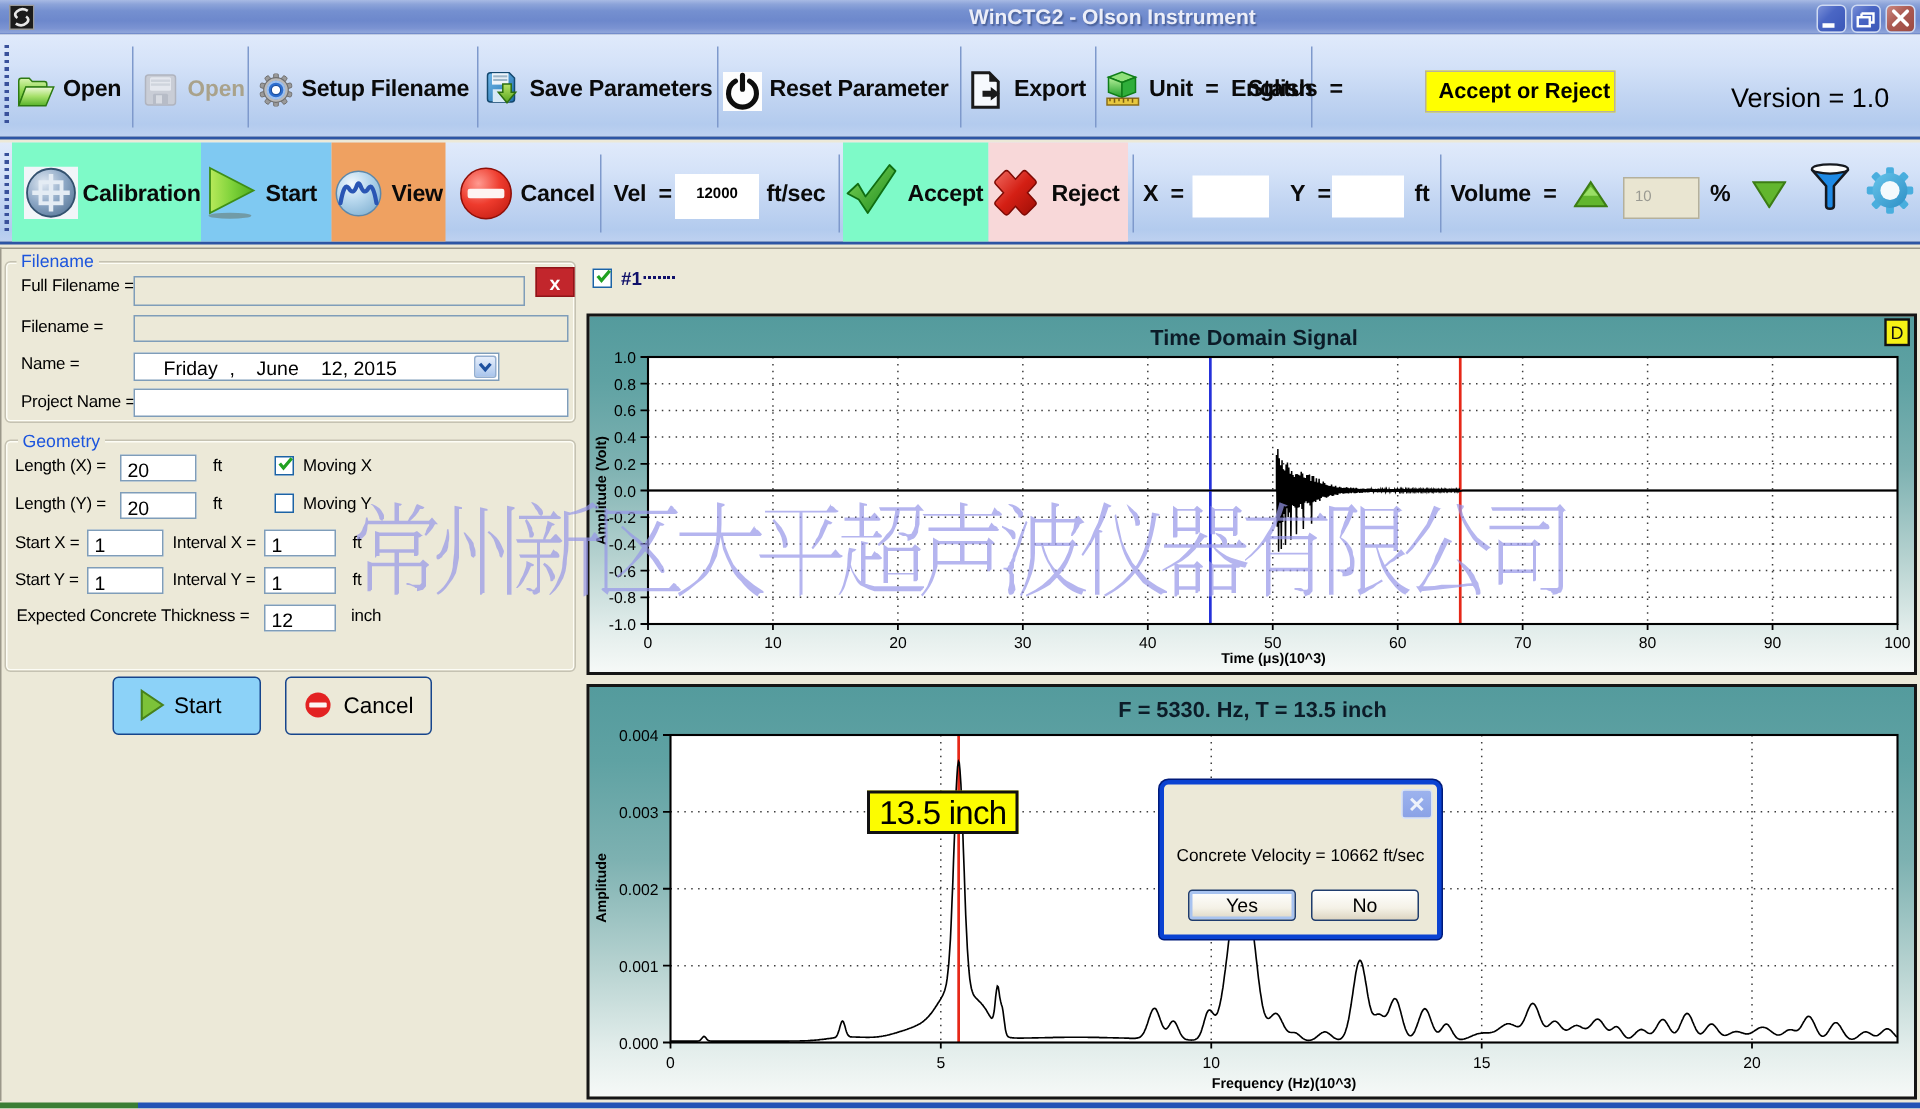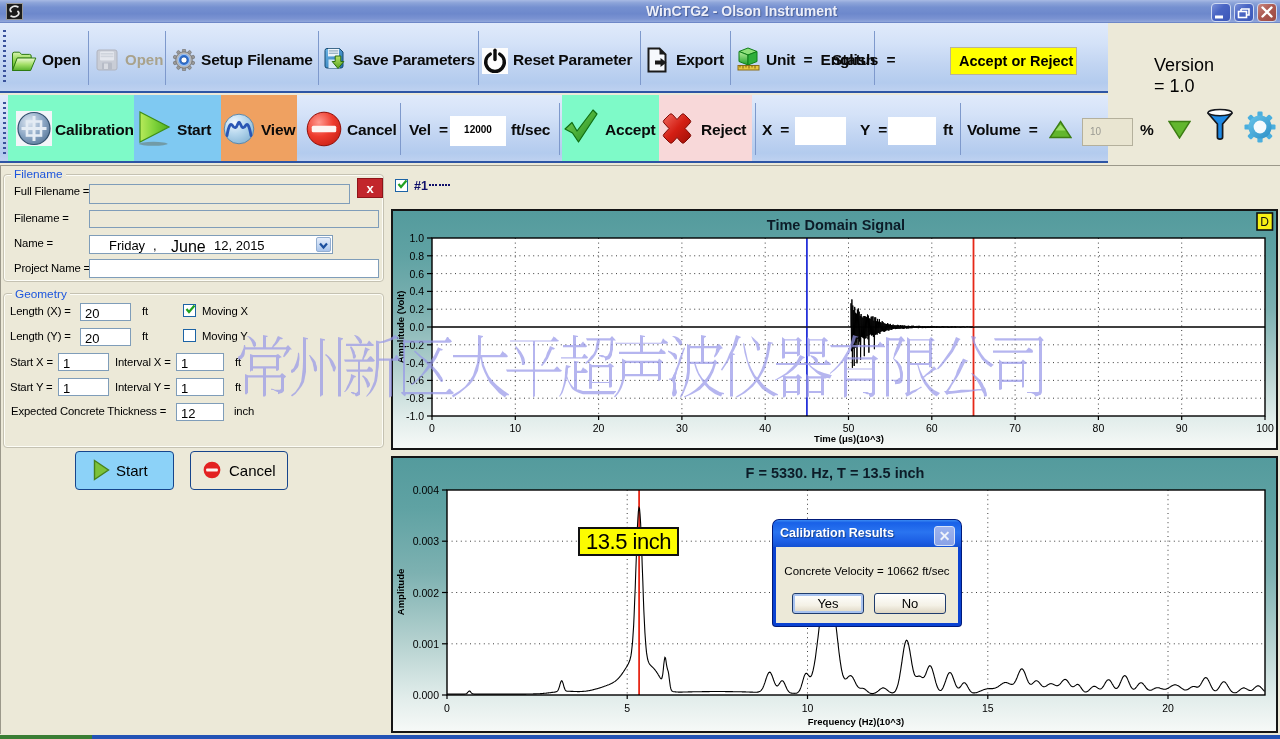--- a/index.html
+++ b/index.html
@@ -3,21 +3,21 @@
 *{margin:0;padding:0;box-sizing:border-box}
 html,body{width:1280px;height:739px;overflow:hidden}
 body{position:relative;background:#ece9d8;font-family:"Liberation Sans",sans-serif}
 .abs{position:absolute}
 
 #titlebar{left:0;top:0;width:1280px;height:23px;
  background:linear-gradient(180deg,#a8bae4 0%,#8da4d9 12%,#7590d0 32%,#6d88cc 60%,#7b93d2 82%,#8fa5da 94%,#5b76bd 100%)}
 #titletext{left:646px;top:3px;white-space:nowrap;font-size:14px;font-weight:bold;color:#eceef8;letter-spacing:0px;text-shadow:1px 1px 1px rgba(40,60,110,.55)}
 .tbtn{top:3px;width:20px;height:19px;border-radius:4px;border:1px solid #cfdaf2;color:#fff}
 
-.toolbar{left:0;width:1108px;background:linear-gradient(180deg,#e0eafb 0%,#d4e2f8 30%,#c2d5f2 60%,#b3cbee 88%,#bed1f0 100%)}
+.toolbar{left:0;width:1280px;background:linear-gradient(180deg,#e0eafb 0%,#d4e2f8 30%,#c2d5f2 60%,#b3cbee 88%,#bed1f0 100%)}
 #row1{top:23px;height:70px;border-bottom:2px solid #2d55a4}
 #row2{top:95px;height:68px;border-bottom:2px solid #2d55a4}
 .vsep{position:absolute;top:8px;bottom:6px;width:1px;background:#7e99cc}
 .dots{position:absolute;left:3px;top:7px;bottom:7px;width:3px;
  width:2.5px;background:repeating-linear-gradient(180deg,#39519b 0,#39519b 2.2px,rgba(0,0,0,0) 2.2px,rgba(0,0,0,0) 5px)}
 .t1{font-weight:bold;font-size:15.5px;letter-spacing:-0.2px;color:#0a0a0a;position:absolute}
 .t1g{font-weight:bold;font-size:15px;color:#a9a28b;position:absolute}
 #statusbox{left:950px;top:24px;width:127px;height:28px;background:#ffff00;border:1px solid #b9b39a;
  font-weight:bold;font-size:14.5px;color:#000000;line-height:27px;padding-left:8px;white-space:nowrap}
 #version{left:1154px;top:32px;font-size:18px;color:#000}
@@ -298,21 +298,21 @@
 <div class="abs" style="left:11px;top:167px;background:#ece9d8;padding:0 3px;color:#1c55dd;font-size:11.8px">Filename</div>
 <div class="flabel" style="left:14px;top:185px">Full Filename =</div>
 <div class="finp" style="left:89px;top:184px;width:261px;height:20px"></div>
 <div class="abs" style="left:357px;top:178px;width:26px;height:20px;background:#c2262c;border:1px solid #8f1418;color:#fff;font-weight:bold;font-size:13px;text-align:center;line-height:19px">x</div>
 <div class="flabel" style="left:14px;top:212px">Filename =</div>
 <div class="finp" style="left:89px;top:210px;width:290px;height:18px"></div>
 <div class="flabel" style="left:14px;top:237px">Name =</div>
 <div class="abs" style="left:89px;top:235px;width:244px;height:19px;background:#fff;border:1px solid #7f9db9">
     <div class="abs" style="left:19px;top:2px;font-size:13px">Friday</div>
     <div class="abs" style="left:63px;top:2px;font-size:13px">,</div>
-    <div class="abs" style="left:81px;top:2px;font-size:16px">June</div>
+    <div class="abs" style="left:81px;top:2px;font-size:13px">June</div>
     <div class="abs" style="left:124px;top:2px;font-size:13px">12, 2015</div>
     <div class="abs" style="right:1px;top:1px;width:15px;height:15px;border-radius:2px;background:linear-gradient(180deg,#e6eefb,#c2d6f2 60%,#a8c4ec);border:1px solid #93aed0"><svg width="13" height="13" viewBox="0 0 13 13">
         <path d="M3 4.5 L6.5 8.5 L10 4.5" fill="none" stroke="#1c4f9e" stroke-width="2.2"></path>
       </svg></div>
   </div>
 <div class="flabel" style="left:14px;top:262px">Project Name =</div>
 <div class="finpw" style="left:89px;top:259px;width:290px;height:19px"></div>
 <div class="gbox" style="left:3px;top:293px;width:381px;height:155px"></div>
 <div class="abs" style="left:12px;top:287px;background:#ece9d8;padding:0 3px;color:#1c55dd;font-size:11.8px">Geometry</div>
 <div class="flabel" style="left:10px;top:305px">Length (X) =</div>
@@ -465,21 +465,20 @@
     <line x1="775.0" y1="237" x2="775.0" y2="241" stroke="#000" stroke-width="1.2"></line>
     <text x="775.0" y="254" text-anchor="middle" font-size="10.5" fill="#000" font-family="Liberation Sans">20</text>
     <text x="463" y="267" text-anchor="middle" font-size="9.5" font-weight="bold" fill="#000" font-family="Liberation Sans">Frequency (Hz)(10^3)</text>
     <text x="11" y="134" text-anchor="middle" font-size="9.5" font-weight="bold" fill="#000" font-family="Liberation Sans" transform="rotate(-90 11 134)">Amplitude</text>
     <line x1="246.1" y1="32" x2="246.1" y2="237" stroke="#e62818" stroke-width="1.8"></line>
     <path d="M54.0 236.1 L54.5 236.1 L55.1 236.1 L55.6 236.1 L56.2 236.1 L56.7 236.1 L57.2 236.1 L57.8 236.1 L58.3 236.1 L58.9 236.1 L59.4 236.1 L59.9 236.1 L60.5 236.1 L61.0 236.1 L61.6 236.1 L62.1 236.1 L62.7 236.1 L63.2 236.1 L63.7 236.1 L64.3 236.1 L64.8 236.1 L65.4 236.1 L65.9 236.1 L66.4 236.1 L67.0 236.1 L67.5 236.1 L68.1 236.1 L68.6 236.1 L69.1 236.1 L69.7 236.1 L70.2 236.1 L70.8 236.1 L71.3 236.1 L71.8 236.1 L72.4 236.0 L72.9 235.9 L73.5 235.7 L74.0 235.3 L74.5 234.7 L75.1 234.0 L75.6 233.4 L76.2 233.0 L76.7 233.1 L77.3 233.5 L77.8 234.2 L78.3 234.9 L78.9 235.4 L79.4 235.8 L80.0 235.9 L80.5 236.0 L81.0 236.1 L81.6 236.1 L82.1 236.1 L82.7 236.1 L83.2 236.1 L83.7 236.1 L84.3 236.1 L84.8 236.1 L85.4 236.1 L85.9 236.1 L86.4 236.1 L87.0 236.1 L87.5 236.1 L88.1 236.1 L88.6 236.1 L89.1 236.1 L89.7 236.1 L90.2 236.1 L90.8 236.1 L91.3 236.1 L91.9 236.1 L92.4 236.1 L92.9 236.1 L93.5 236.1 L94.0 236.1 L94.6 236.1 L95.1 236.1 L95.6 236.1 L96.2 236.1 L96.7 236.1 L97.3 236.1 L97.8 236.1 L98.3 236.1 L98.9 236.1 L99.4 236.1 L100.0 236.1 L100.5 236.1 L101.0 236.1 L101.6 236.1 L102.1 236.1 L102.7 236.1 L103.2 236.1 L103.7 236.1 L104.3 236.1 L104.8 236.1 L105.4 236.1 L105.9 236.1 L106.5 236.1 L107.0 236.1 L107.5 236.1 L108.1 236.1 L108.6 236.1 L109.2 236.1 L109.7 236.1 L110.2 236.1 L110.8 236.1 L111.3 236.1 L111.9 236.1 L112.4 236.1 L112.9 236.1 L113.5 236.1 L114.0 236.1 L114.6 236.1 L115.1 236.1 L115.6 236.1 L116.2 236.1 L116.7 236.1 L117.3 236.1 L117.8 236.1 L118.3 236.1 L118.9 236.1 L119.4 236.1 L120.0 236.1 L120.5 236.1 L121.1 236.1 L121.6 236.1 L122.1 236.1 L122.7 236.1 L123.2 236.1 L123.8 236.1 L124.3 236.1 L124.8 236.1 L125.4 236.1 L125.9 236.1 L126.5 236.1 L127.0 236.1 L127.5 236.1 L128.1 236.1 L128.6 236.1 L129.2 236.1 L129.7 236.1 L130.2 236.1 L130.8 236.1 L131.3 236.1 L131.9 236.1 L132.4 236.1 L132.9 236.1 L133.5 236.0 L134.0 236.0 L134.6 236.0 L135.1 236.0 L135.7 236.0 L136.2 236.0 L136.7 236.0 L137.3 236.0 L137.8 236.0 L138.4 236.0 L138.9 236.0 L139.4 236.0 L140.0 236.0 L140.5 235.9 L141.1 235.9 L141.6 235.9 L142.1 235.9 L142.7 235.9 L143.2 235.9 L143.8 235.8 L144.3 235.8 L144.8 235.8 L145.4 235.8 L145.9 235.7 L146.5 235.7 L147.0 235.7 L147.5 235.6 L148.1 235.6 L148.6 235.6 L149.2 235.5 L149.7 235.5 L150.3 235.4 L150.8 235.4 L151.3 235.3 L151.9 235.3 L152.4 235.2 L153.0 235.2 L153.5 235.1 L154.0 235.0 L154.6 235.0 L155.1 234.9 L155.7 234.9 L156.2 234.8 L156.7 234.7 L157.3 234.7 L157.8 234.6 L158.4 234.5 L158.9 234.4 L159.4 234.4 L160.0 234.3 L160.5 234.2 L161.1 234.2 L161.6 234.1 L162.2 234.0 L162.7 233.9 L163.2 233.8 L163.8 233.6 L164.3 233.2 L164.9 232.5 L165.4 231.5 L165.9 230.1 L166.5 228.3 L167.0 226.4 L167.6 224.5 L168.1 223.2 L168.6 222.7 L169.2 223.1 L169.7 224.4 L170.3 226.2 L170.8 228.1 L171.3 229.8 L171.9 231.2 L172.4 232.1 L173.0 232.7 L173.5 233.0 L174.0 233.2 L174.6 233.2 L175.1 233.3 L175.7 233.3 L176.2 233.3 L176.8 233.3 L177.3 233.3 L177.8 233.4 L178.4 233.4 L178.9 233.4 L179.5 233.4 L180.0 233.4 L180.5 233.5 L181.1 233.5 L181.6 233.5 L182.2 233.5 L182.7 233.5 L183.2 233.5 L183.8 233.5 L184.3 233.6 L184.9 233.6 L185.4 233.6 L185.9 233.6 L186.5 233.6 L187.0 233.5 L187.6 233.5 L188.1 233.5 L188.6 233.5 L189.2 233.5 L189.7 233.4 L190.3 233.4 L190.8 233.3 L191.4 233.3 L191.9 233.2 L192.4 233.2 L193.0 233.1 L193.5 233.0 L194.1 233.0 L194.6 232.9 L195.1 232.8 L195.7 232.7 L196.2 232.6 L196.8 232.5 L197.3 232.4 L197.8 232.3 L198.4 232.2 L198.9 232.0 L199.5 231.9 L200.0 231.8 L200.5 231.6 L201.1 231.5 L201.6 231.3 L202.2 231.2 L202.7 231.0 L203.2 230.9 L203.8 230.7 L204.3 230.6 L204.9 230.4 L205.4 230.2 L206.0 230.1 L206.5 229.9 L207.0 229.7 L207.6 229.6 L208.1 229.4 L208.7 229.2 L209.2 229.0 L209.7 228.9 L210.3 228.7 L210.8 228.5 L211.4 228.3 L211.9 228.1 L212.4 227.9 L213.0 227.7 L213.5 227.5 L214.1 227.3 L214.6 227.1 L215.1 226.9 L215.7 226.7 L216.2 226.5 L216.8 226.2 L217.3 226.0 L217.8 225.7 L218.4 225.5 L218.9 225.2 L219.5 224.9 L220.0 224.6 L220.6 224.3 L221.1 223.9 L221.6 223.6 L222.2 223.2 L222.7 222.8 L223.3 222.3 L223.8 221.8 L224.3 221.4 L224.9 220.8 L225.4 220.3 L226.0 219.7 L226.5 219.1 L227.0 218.4 L227.6 217.8 L228.1 217.1 L228.7 216.4 L229.2 215.6 L229.7 214.8 L230.3 214.0 L230.8 213.2 L231.4 212.4 L231.9 211.5 L232.4 210.7 L233.0 209.8 L233.5 209.0 L234.1 208.1 L234.6 207.1 L235.2 206.1 L235.7 205.1 L236.2 203.8 L236.8 202.3 L237.3 200.4 L237.9 197.9 L238.4 194.6 L238.9 190.2 L239.5 184.6 L240.0 177.4 L240.6 168.4 L241.1 157.5 L241.6 144.8 L242.2 130.6 L242.7 115.4 L243.3 99.8 L243.8 84.8 L244.3 71.3 L244.9 60.5 L245.4 53.0 L246.0 49.6 L246.5 50.5 L247.0 55.7 L247.6 64.7 L248.1 76.9 L248.7 91.3 L249.2 106.9 L249.8 122.7 L250.3 137.9 L250.8 151.8 L251.4 164.0 L251.9 174.3 L252.5 182.7 L253.0 189.3 L253.5 194.4 L254.1 198.2 L254.6 201.0 L255.2 203.0 L255.7 204.4 L256.2 205.5 L256.8 206.4 L257.3 207.0 L257.9 207.6 L258.4 208.1 L258.9 208.6 L259.5 209.2 L260.0 209.7 L260.6 210.2 L261.1 210.8 L261.6 211.5 L262.2 212.1 L262.7 212.8 L263.3 213.6 L263.8 214.4 L264.4 215.2 L264.9 216.1 L265.4 217.0 L266.0 217.9 L266.5 218.8 L267.1 219.7 L267.6 220.4 L268.1 220.8 L268.7 220.5 L269.2 219.0 L269.8 216.0 L270.3 211.5 L270.8 206.3 L271.4 201.8 L271.9 199.4 L272.5 200.0 L273.0 203.0 L273.5 206.7 L274.1 209.6 L274.6 211.6 L275.2 213.4 L275.7 216.2 L276.2 220.2 L276.8 224.6 L277.3 228.4 L277.9 230.9 L278.4 232.3 L279.0 233.0 L279.5 233.3 L280.0 233.5 L280.6 233.7 L281.1 233.7 L281.7 233.8 L282.2 233.9 L282.7 233.9 L283.3 234.0 L283.8 234.0 L284.4 234.0 L284.9 234.0 L285.4 234.1 L286.0 234.1 L286.5 234.1 L287.1 234.1 L287.6 234.1 L288.1 234.1 L288.7 234.1 L289.2 234.1 L289.8 234.0 L290.3 234.0 L290.8 234.0 L291.4 234.0 L291.9 234.0 L292.5 234.0 L293.0 234.0 L293.6 234.0 L294.1 234.0 L294.6 234.0 L295.2 233.9 L295.7 233.9 L296.3 233.9 L296.8 233.9 L297.3 233.9 L297.9 233.9 L298.4 233.9 L299.0 233.9 L299.5 233.8 L300.0 233.8 L300.6 233.8 L301.1 233.8 L301.7 233.8 L302.2 233.8 L302.7 233.8 L303.3 233.8 L303.8 233.7 L304.4 233.7 L304.9 233.7 L305.4 233.7 L306.0 233.7 L306.5 233.7 L307.1 233.7 L307.6 233.7 L308.2 233.7 L308.7 233.7 L309.2 233.6 L309.8 233.6 L310.3 233.6 L310.9 233.6 L311.4 233.6 L311.9 233.6 L312.5 233.6 L313.0 233.6 L313.6 233.6 L314.1 233.6 L314.6 233.6 L315.2 233.6 L315.7 233.6 L316.3 233.6 L316.8 233.5 L317.3 233.5 L317.9 233.5 L318.4 233.5 L319.0 233.5 L319.5 233.5 L320.0 233.5 L320.6 233.5 L321.1 233.5 L321.7 233.5 L322.2 233.5 L322.8 233.5 L323.3 233.5 L323.8 233.5 L324.4 233.5 L324.9 233.5 L325.5 233.5 L326.0 233.5 L326.5 233.5 L327.1 233.5 L327.6 233.5 L328.2 233.5 L328.7 233.5 L329.2 233.5 L329.8 233.5 L330.3 233.5 L330.9 233.5 L331.4 233.5 L331.9 233.5 L332.5 233.6 L333.0 233.6 L333.6 233.6 L334.1 233.6 L334.6 233.6 L335.2 233.6 L335.7 233.6 L336.3 233.6 L336.8 233.6 L337.4 233.6 L337.9 233.6 L338.4 233.6 L339.0 233.6 L339.5 233.6 L340.1 233.7 L340.6 233.7 L341.1 233.7 L341.7 233.7 L342.2 233.7 L342.8 233.7 L343.3 233.7 L343.8 233.7 L344.4 233.7 L344.9 233.7 L345.5 233.8 L346.0 233.8 L346.5 233.8 L347.1 233.8 L347.6 233.8 L348.2 233.8 L348.7 233.8 L349.2 233.9 L349.8 233.9 L350.3 233.9 L350.9 233.9 L351.4 233.9 L352.0 233.9 L352.5 233.9 L353.0 234.0 L353.6 234.0 L354.1 234.0 L354.7 234.0 L355.2 234.0 L355.7 234.0 L356.3 234.0 L356.8 234.1 L357.4 234.1 L357.9 234.1 L358.4 234.1 L359.0 234.1 L359.5 234.1 L360.1 234.2 L360.6 234.2 L361.1 234.2 L361.7 234.2 L362.2 234.2 L362.8 234.2 L363.3 234.2 L363.8 234.2 L364.4 234.1 L364.9 234.1 L365.5 233.9 L366.0 233.8 L366.6 233.6 L367.1 233.3 L367.6 232.9 L368.2 232.3 L368.7 231.7 L369.3 230.8 L369.8 229.9 L370.3 228.7 L370.9 227.4 L371.4 225.9 L372.0 224.4 L372.5 222.7 L373.0 221.0 L373.6 219.4 L374.1 217.9 L374.7 216.5 L375.2 215.5 L375.7 214.7 L376.3 214.3 L376.8 214.2 L377.4 214.5 L377.9 215.2 L378.4 216.2 L379.0 217.5 L379.5 218.9 L380.1 220.5 L380.6 222.0 L381.2 223.6 L381.7 224.9 L382.2 226.1 L382.8 227.0 L383.3 227.6 L383.9 227.9 L384.4 227.9 L384.9 227.6 L385.5 227.0 L386.0 226.3 L386.6 225.4 L387.1 224.5 L387.6 223.8 L388.2 223.1 L388.7 222.8 L389.3 222.7 L389.8 222.9 L390.3 223.4 L390.9 224.3 L391.4 225.3 L392.0 226.5 L392.5 227.7 L393.1 229.0 L393.6 230.2 L394.1 231.2 L394.7 232.2 L395.2 233.0 L395.8 233.6 L396.3 234.1 L396.8 234.5 L397.4 234.8 L397.9 235.0 L398.5 235.1 L399.0 235.2 L399.5 235.3 L400.1 235.3 L400.6 235.3 L401.2 235.4 L401.7 235.3 L402.2 235.3 L402.8 235.3 L403.3 235.2 L403.9 235.0 L404.4 234.7 L404.9 234.4 L405.5 233.9 L406.0 233.2 L406.6 232.4 L407.1 231.3 L407.7 229.9 L408.2 228.4 L408.7 226.7 L409.3 224.8 L409.8 222.8 L410.4 220.9 L410.9 219.2 L411.4 217.6 L412.0 216.5 L412.5 215.7 L413.1 215.3 L413.6 215.3 L414.1 215.6 L414.7 216.2 L415.2 217.0 L415.8 217.7 L416.3 218.3 L416.8 218.6 L417.4 218.7 L417.9 218.3 L418.5 217.5 L419.0 216.2 L419.5 214.5 L420.1 212.4 L420.6 209.9 L421.2 207.0 L421.7 203.8 L422.3 200.3 L422.8 196.5 L423.3 192.5 L423.9 188.3 L424.4 184.0 L425.0 179.5 L425.5 175.1 L426.0 170.6 L426.6 166.1 L427.1 161.7 L427.7 157.5 L428.2 153.4 L428.7 149.6 L429.3 146.0 L429.8 142.7 L430.4 139.7 L430.9 137.0 L431.4 134.7 L432.0 132.8 L432.5 131.2 L433.1 130.0 L433.6 129.2 L434.1 128.7 L434.7 128.5 L435.2 128.7 L435.8 129.3 L436.3 130.1 L436.9 131.3 L437.4 132.8 L437.9 134.6 L438.5 136.8 L439.0 139.3 L439.6 142.2 L440.1 145.4 L440.6 148.9 L441.2 152.7 L441.7 156.9 L442.3 161.2 L442.8 165.8 L443.3 170.5 L443.9 175.4 L444.4 180.2 L445.0 185.1 L445.5 189.8 L446.0 194.3 L446.6 198.6 L447.1 202.7 L447.7 206.3 L448.2 209.6 L448.7 212.5 L449.3 214.9 L449.8 217.0 L450.4 218.5 L450.9 219.7 L451.5 220.4 L452.0 220.9 L452.5 221.0 L453.1 220.8 L453.6 220.5 L454.2 220.0 L454.7 219.5 L455.2 218.9 L455.8 218.4 L456.3 218.0 L456.9 217.7 L457.4 217.6 L457.9 217.7 L458.5 218.0 L459.0 218.5 L459.6 219.2 L460.1 220.0 L460.6 221.0 L461.2 222.1 L461.7 223.2 L462.3 224.3 L462.8 225.4 L463.3 226.5 L463.9 227.4 L464.4 228.2 L465.0 228.9 L465.5 229.4 L466.1 229.8 L466.6 230.1 L467.1 230.2 L467.7 230.3 L468.2 230.3 L468.8 230.3 L469.3 230.3 L469.8 230.3 L470.4 230.5 L470.9 230.6 L471.5 230.9 L472.0 231.2 L472.5 231.7 L473.1 232.1 L473.6 232.6 L474.2 233.1 L474.7 233.5 L475.2 234.0 L475.8 234.4 L476.3 234.7 L476.9 235.0 L477.4 235.2 L477.9 235.4 L478.5 235.5 L479.0 235.6 L479.6 235.6 L480.1 235.5 L480.7 235.4 L481.2 235.3 L481.7 235.1 L482.3 234.9 L482.8 234.6 L483.4 234.3 L483.9 233.9 L484.4 233.5 L485.0 233.1 L485.5 232.6 L486.1 232.2 L486.6 231.7 L487.1 231.3 L487.7 230.9 L488.2 230.5 L488.8 230.3 L489.3 230.1 L489.8 229.9 L490.4 229.9 L490.9 230.0 L491.5 230.2 L492.0 230.4 L492.5 230.8 L493.1 231.1 L493.6 231.6 L494.2 232.0 L494.7 232.5 L495.3 232.9 L495.8 233.4 L496.3 233.8 L496.9 234.1 L497.4 234.4 L498.0 234.6 L498.5 234.8 L499.0 234.9 L499.6 234.9 L500.1 234.8 L500.7 234.6 L501.2 234.2 L501.7 233.8 L502.3 233.1 L502.8 232.2 L503.4 231.1 L503.9 229.8 L504.4 228.2 L505.0 226.3 L505.5 224.0 L506.1 221.5 L506.6 218.6 L507.1 215.4 L507.7 212.0 L508.2 208.4 L508.8 204.7 L509.3 200.9 L509.9 197.2 L510.4 193.7 L510.9 190.5 L511.5 187.7 L512.0 185.4 L512.6 183.7 L513.1 182.6 L513.6 182.2 L514.2 182.6 L514.7 183.6 L515.3 185.2 L515.8 187.5 L516.3 190.2 L516.9 193.2 L517.4 196.5 L518.0 199.8 L518.5 203.2 L519.0 206.3 L519.6 209.2 L520.1 211.8 L520.7 214.0 L521.2 215.7 L521.7 217.0 L522.3 217.8 L522.8 218.3 L523.4 218.5 L523.9 218.5 L524.5 218.4 L525.0 218.2 L525.5 218.1 L526.1 218.0 L526.6 218.1 L527.2 218.3 L527.7 218.6 L528.2 218.9 L528.8 219.3 L529.3 219.5 L529.9 219.6 L530.4 219.5 L530.9 219.1 L531.5 218.4 L532.0 217.5 L532.6 216.4 L533.1 215.0 L533.6 213.6 L534.2 212.1 L534.7 210.8 L535.3 209.6 L535.8 208.6 L536.3 208.0 L536.9 207.7 L537.4 207.9 L538.0 208.4 L538.5 209.4 L539.1 210.7 L539.6 212.3 L540.1 214.1 L540.7 216.1 L541.2 218.2 L541.8 220.4 L542.3 222.4 L542.8 224.4 L543.4 226.2 L543.9 227.8 L544.5 229.2 L545.0 230.3 L545.5 231.2 L546.1 231.9 L546.6 232.3 L547.2 232.5 L547.7 232.5 L548.2 232.2 L548.8 231.6 L549.3 230.9 L549.9 230.0 L550.4 228.8 L550.9 227.5 L551.5 226.1 L552.0 224.6 L552.6 223.0 L553.1 221.4 L553.7 219.8 L554.2 218.4 L554.7 217.1 L555.3 216.0 L555.8 215.2 L556.4 214.7 L556.9 214.5 L557.4 214.7 L558.0 215.2 L558.5 216.0 L559.1 217.0 L559.6 218.3 L560.1 219.7 L560.7 221.3 L561.2 222.8 L561.8 224.3 L562.3 225.7 L562.8 227.0 L563.4 228.1 L563.9 228.9 L564.5 229.6 L565.0 229.9 L565.5 230.0 L566.1 229.9 L566.6 229.5 L567.2 229.0 L567.7 228.3 L568.3 227.5 L568.8 226.8 L569.3 226.0 L569.9 225.4 L570.4 225.0 L571.0 224.7 L571.5 224.7 L572.0 224.9 L572.6 225.4 L573.1 226.1 L573.7 226.9 L574.2 227.8 L574.7 228.8 L575.3 229.8 L575.8 230.8 L576.4 231.6 L576.9 232.4 L577.4 233.1 L578.0 233.7 L578.5 234.1 L579.1 234.5 L579.6 234.7 L580.1 234.9 L580.7 234.9 L581.2 234.9 L581.8 234.9 L582.3 234.8 L582.9 234.7 L583.4 234.6 L583.9 234.4 L584.5 234.2 L585.0 234.0 L585.6 233.8 L586.1 233.6 L586.6 233.4 L587.2 233.1 L587.7 232.9 L588.3 232.7 L588.8 232.4 L589.3 232.2 L589.9 232.0 L590.4 231.8 L591.0 231.6 L591.5 231.4 L592.0 231.2 L592.6 231.1 L593.1 231.0 L593.7 230.9 L594.2 230.8 L594.8 230.7 L595.3 230.7 L595.8 230.6 L596.4 230.6 L596.9 230.6 L597.5 230.6 L598.0 230.6 L598.5 230.6 L599.1 230.6 L599.6 230.6 L600.2 230.5 L600.7 230.4 L601.2 230.3 L601.8 230.2 L602.3 230.0 L602.9 229.8 L603.4 229.6 L603.9 229.3 L604.5 229.0 L605.0 228.7 L605.6 228.3 L606.1 227.9 L606.6 227.5 L607.2 227.1 L607.7 226.7 L608.3 226.3 L608.8 226.0 L609.4 225.6 L609.9 225.3 L610.4 225.0 L611.0 224.8 L611.5 224.6 L612.1 224.5 L612.6 224.5 L613.1 224.5 L613.7 224.6 L614.2 224.8 L614.8 225.0 L615.3 225.2 L615.8 225.4 L616.4 225.7 L616.9 225.9 L617.5 226.2 L618.0 226.3 L618.5 226.4 L619.1 226.4 L619.6 226.3 L620.2 226.0 L620.7 225.6 L621.2 225.0 L621.8 224.2 L622.3 223.3 L622.9 222.3 L623.4 221.0 L624.0 219.7 L624.5 218.4 L625.0 217.0 L625.6 215.6 L626.1 214.4 L626.7 213.2 L627.2 212.3 L627.7 211.5 L628.3 211.1 L628.8 210.9 L629.4 211.1 L629.9 211.5 L630.4 212.2 L631.0 213.2 L631.5 214.3 L632.1 215.7 L632.6 217.1 L633.1 218.6 L633.7 220.1 L634.2 221.5 L634.8 222.8 L635.3 223.9 L635.8 224.8 L636.4 225.5 L636.9 226.0 L637.5 226.3 L638.0 226.3 L638.6 226.2 L639.1 225.9 L639.6 225.4 L640.2 224.9 L640.7 224.4 L641.3 223.9 L641.8 223.4 L642.3 223.1 L642.9 222.8 L643.4 222.8 L644.0 222.8 L644.5 223.1 L645.0 223.4 L645.6 223.9 L646.1 224.5 L646.7 225.2 L647.2 225.8 L647.7 226.5 L648.3 227.1 L648.8 227.7 L649.4 228.1 L649.9 228.4 L650.4 228.6 L651.0 228.7 L651.5 228.7 L652.1 228.5 L652.6 228.3 L653.2 228.0 L653.7 227.7 L654.2 227.3 L654.8 226.9 L655.3 226.6 L655.9 226.3 L656.4 226.0 L656.9 225.8 L657.5 225.7 L658.0 225.6 L658.6 225.7 L659.1 225.8 L659.6 226.0 L660.2 226.2 L660.7 226.5 L661.3 226.8 L661.8 227.1 L662.3 227.3 L662.9 227.5 L663.4 227.6 L664.0 227.7 L664.5 227.6 L665.0 227.5 L665.6 227.2 L666.1 226.8 L666.7 226.3 L667.2 225.8 L667.8 225.1 L668.3 224.5 L668.8 223.8 L669.4 223.1 L669.9 222.6 L670.5 222.1 L671.0 221.7 L671.5 221.5 L672.1 221.4 L672.6 221.5 L673.2 221.8 L673.7 222.2 L674.2 222.7 L674.8 223.4 L675.3 224.2 L675.9 225.0 L676.4 225.8 L676.9 226.5 L677.5 227.2 L678.0 227.8 L678.6 228.3 L679.1 228.6 L679.6 228.7 L680.2 228.7 L680.7 228.5 L681.3 228.2 L681.8 227.9 L682.4 227.4 L682.9 227.1 L683.4 226.7 L684.0 226.5 L684.5 226.4 L685.1 226.5 L685.6 226.8 L686.1 227.2 L686.7 227.8 L687.2 228.5 L687.8 229.3 L688.3 230.1 L688.8 230.9 L689.4 231.6 L689.9 232.3 L690.5 232.9 L691.0 233.4 L691.5 233.7 L692.1 233.9 L692.6 234.0 L693.2 234.0 L693.7 233.8 L694.2 233.6 L694.8 233.2 L695.3 232.8 L695.9 232.3 L696.4 231.7 L697.0 231.2 L697.5 230.6 L698.0 230.1 L698.6 229.6 L699.1 229.1 L699.7 228.8 L700.2 228.5 L700.7 228.4 L701.3 228.3 L701.8 228.4 L702.4 228.6 L702.9 228.8 L703.4 229.1 L704.0 229.5 L704.5 229.9 L705.1 230.3 L705.6 230.6 L706.1 230.8 L706.7 231.0 L707.2 231.0 L707.8 230.9 L708.3 230.6 L708.8 230.2 L709.4 229.6 L709.9 228.9 L710.5 228.1 L711.0 227.2 L711.6 226.2 L712.1 225.3 L712.6 224.4 L713.2 223.5 L713.7 222.8 L714.3 222.2 L714.8 221.9 L715.3 221.7 L715.9 221.7 L716.4 222.0 L717.0 222.4 L717.5 223.1 L718.0 223.8 L718.6 224.7 L719.1 225.7 L719.7 226.6 L720.2 227.6 L720.7 228.4 L721.3 229.2 L721.8 229.8 L722.4 230.2 L722.9 230.4 L723.4 230.5 L724.0 230.3 L724.5 229.8 L725.1 229.2 L725.6 228.4 L726.2 227.4 L726.7 226.2 L727.2 225.0 L727.8 223.7 L728.3 222.4 L728.9 221.2 L729.4 220.1 L729.9 219.1 L730.5 218.4 L731.0 217.9 L731.6 217.6 L732.1 217.7 L732.6 218.0 L733.2 218.6 L733.7 219.4 L734.3 220.4 L734.8 221.6 L735.3 222.9 L735.9 224.2 L736.4 225.5 L737.0 226.7 L737.5 227.9 L738.0 228.9 L738.6 229.7 L739.1 230.4 L739.7 230.8 L740.2 231.1 L740.8 231.2 L741.3 231.0 L741.8 230.7 L742.4 230.3 L742.9 229.7 L743.5 229.0 L744.0 228.3 L744.5 227.6 L745.1 226.9 L745.6 226.2 L746.2 225.6 L746.7 225.2 L747.2 224.9 L747.8 224.7 L748.3 224.7 L748.9 224.9 L749.4 225.3 L749.9 225.7 L750.5 226.3 L751.0 227.0 L751.6 227.7 L752.1 228.4 L752.6 229.2 L753.2 229.9 L753.7 230.5 L754.3 231.0 L754.8 231.5 L755.4 231.8 L755.9 232.1 L756.4 232.2 L757.0 232.3 L757.5 232.2 L758.1 232.1 L758.6 231.9 L759.1 231.7 L759.7 231.4 L760.2 231.1 L760.8 230.9 L761.3 230.6 L761.8 230.3 L762.4 230.1 L762.9 230.0 L763.5 229.8 L764.0 229.7 L764.5 229.7 L765.1 229.7 L765.6 229.8 L766.2 229.9 L766.7 230.0 L767.2 230.2 L767.8 230.4 L768.3 230.6 L768.9 230.7 L769.4 230.9 L770.0 231.0 L770.5 231.2 L771.0 231.2 L771.6 231.3 L772.1 231.2 L772.7 231.2 L773.2 231.0 L773.7 230.9 L774.3 230.6 L774.8 230.4 L775.4 230.1 L775.9 229.7 L776.4 229.4 L777.0 229.0 L777.5 228.7 L778.1 228.3 L778.6 228.0 L779.1 227.7 L779.7 227.4 L780.2 227.2 L780.8 227.0 L781.3 226.9 L781.8 226.8 L782.4 226.8 L782.9 226.9 L783.5 227.0 L784.0 227.2 L784.6 227.4 L785.1 227.7 L785.6 228.0 L786.2 228.4 L786.7 228.8 L787.3 229.2 L787.8 229.6 L788.3 230.0 L788.9 230.4 L789.4 230.8 L790.0 231.1 L790.5 231.4 L791.0 231.7 L791.6 231.9 L792.1 232.0 L792.7 232.0 L793.2 232.0 L793.7 231.8 L794.3 231.7 L794.8 231.4 L795.4 231.1 L795.9 230.7 L796.4 230.3 L797.0 230.0 L797.5 229.6 L798.1 229.2 L798.6 228.9 L799.2 228.7 L799.7 228.6 L800.2 228.5 L800.8 228.5 L801.3 228.5 L801.9 228.6 L802.4 228.8 L802.9 228.9 L803.5 229.1 L804.0 229.1 L804.6 229.1 L805.1 229.0 L805.6 228.7 L806.2 228.3 L806.7 227.7 L807.3 227.0 L807.8 226.2 L808.3 225.3 L808.9 224.3 L809.4 223.3 L810.0 222.4 L810.5 221.5 L811.1 220.7 L811.6 220.1 L812.1 219.7 L812.7 219.6 L813.2 219.7 L813.8 220.0 L814.3 220.5 L814.8 221.3 L815.4 222.2 L815.9 223.3 L816.5 224.4 L817.0 225.6 L817.5 226.8 L818.1 228.0 L818.6 229.1 L819.2 230.1 L819.7 231.0 L820.2 231.7 L820.8 232.2 L821.3 232.6 L821.9 232.8 L822.4 232.8 L822.9 232.7 L823.5 232.4 L824.0 232.0 L824.6 231.4 L825.1 230.7 L825.7 229.9 L826.2 229.1 L826.7 228.2 L827.3 227.3 L827.8 226.5 L828.4 225.7 L828.9 225.0 L829.4 224.4 L830.0 224.0 L830.5 223.8 L831.1 223.8 L831.6 223.9 L832.1 224.3 L832.7 224.8 L833.2 225.5 L833.8 226.2 L834.3 227.1 L834.8 228.0 L835.4 228.9 L835.9 229.8 L836.5 230.7 L837.0 231.5 L837.5 232.3 L838.1 232.9 L838.6 233.5 L839.2 233.9 L839.7 234.3 L840.3 234.6 L840.8 234.7 L841.3 234.8 L841.9 234.8 L842.4 234.7 L843.0 234.6 L843.5 234.4 L844.0 234.1 L844.6 233.7 L845.1 233.4 L845.7 232.9 L846.2 232.5 L846.7 232.0 L847.3 231.6 L847.8 231.1 L848.4 230.8 L848.9 230.4 L849.4 230.2 L850.0 230.0 L850.5 229.9 L851.1 229.9 L851.6 230.0 L852.1 230.2 L852.7 230.4 L853.2 230.7 L853.8 231.0 L854.3 231.4 L854.9 231.7 L855.4 232.0 L855.9 232.3 L856.5 232.4 L857.0 232.5 L857.6 232.5 L858.1 232.5 L858.6 232.3 L859.2 232.0 L859.7 231.6 L860.3 231.2 L860.8 230.7 L861.3 230.2 L861.9 229.7 L862.4 229.2 L863.0 228.7 L863.5 228.4 L864.0 228.1 L864.6 227.9 L865.1 227.9 L865.7 227.9 L866.2 228.1 L866.7 228.4 L867.3 228.8 L867.8 229.3 L868.4 229.9 L868.9 230.5 L869.5 231.1 L870.0 231.7 L870.5 232.3 L871.1 232.9 L871.6 233.4" fill="none" stroke="#000" stroke-width="1.1"></path>
     <rect x="54" y="32" width="818" height="205" fill="none" stroke="#000" stroke-width="1.4"></rect>
   </svg>
 <div class="abs" style="left:578px;top:527px;width:101px;height:29px;background:#fcfc00;border:2px solid #111;font-size:22px;color:#000;text-align:center;line-height:25px;letter-spacing:-0.5px">13.5 inch</div>
 <div id="dlg" class="abs">
-    <div id="dlgtitle">Calibration Results</div>
     <div id="dlgclose">✕</div>
     <div class="abs" style="left:0;right:0;top:42px;text-align:center;font-size:11.5px;color:#000">Concrete Velocity = 10662 ft/sec</div>
     <div class="dlgbtn" style="left:16px;box-shadow:inset 0 0 0 2px #a8c3f0">Yes</div>
     <div class="dlgbtn" style="left:98px">No</div>
   </div>
 <div class="abs" style="left:0;top:735px;width:92px;height:4px;background:#3a7e34"></div>
 <div class="abs" style="left:92px;top:735px;width:1188px;height:4px;background:#2353b5"></div>
 <svg class="abs" style="left:234px;top:0px" width="820" height="739" viewBox="0 0 820 739">
     <g transform="translate(0 392) scale(1 1.12)">
       <path d="M17 -23H44V-21H17ZM16 -33V-34L19 -33H44V-31H19V-19Q19 -19 18 -19Q18 -19 17 -19Q17 -18 16 -18H16ZM42 -33H42L44 -34L48 -31Q47 -31 47 -31Q46 -30 45 -30V-20Q45 -20 45 -20Q44 -19 44 -19Q43 -19 43 -19H42ZM11 -15V-16L14 -15H49V-13H14V1Q14 1 14 1Q13 1 13 2Q12 2 12 2H11ZM10 -40H55V-38H10ZM10 -42 11 -42Q12 -39 11 -37Q11 -34 10 -32Q9 -31 8 -30Q7 -29 6 -29Q4 -29 4 -29Q4 -30 4 -31Q4 -32 5 -32Q7 -33 8 -36Q10 -39 10 -42ZM53 -40H52L54 -42L58 -38Q58 -38 57 -38Q57 -38 56 -38Q55 -36 53 -34Q51 -32 50 -31L49 -32Q50 -33 50 -34Q51 -36 52 -37Q52 -39 53 -40ZM29 -51 34 -50Q34 -50 33 -49Q33 -49 32 -49V-39H29ZM14 -50Q17 -49 18 -48Q20 -47 21 -45Q22 -44 22 -43Q22 -42 22 -41Q21 -41 21 -40Q20 -40 19 -41Q19 -42 18 -44Q17 -46 16 -47Q15 -49 13 -50ZM44 -50 49 -48Q49 -48 48 -47Q47 -47 46 -47Q45 -45 43 -43Q41 -41 38 -39H37Q38 -40 39 -42Q41 -44 42 -46Q43 -49 44 -50ZM47 -15H46L48 -17L52 -14Q52 -13 51 -13Q51 -13 50 -12V-3Q50 -2 50 -1Q49 0 48 1Q47 1 44 2Q44 1 44 0Q44 -0 43 -0Q42 -1 41 -1Q40 -2 37 -2V-3Q37 -3 38 -3Q39 -3 41 -2Q42 -2 44 -2Q45 -2 46 -2Q46 -2 47 -3Q47 -3 47 -3ZM29 -22H32V3Q32 3 31 4Q31 4 31 4Q30 4 29 4H29Z M69 -49 74 -48Q74 -48 74 -47Q73 -47 72 -47V-27Q72 -22 72 -18Q71 -13 70 -9Q68 -5 65 -2Q62 2 58 4L57 3Q62 -0 65 -5Q68 -10 68 -15Q69 -21 69 -27ZM104 -49 109 -48Q109 -48 109 -47Q108 -47 107 -46V3Q107 3 107 4Q106 4 106 4Q105 4 105 4H104ZM86 -48 91 -47Q91 -47 91 -46Q90 -46 89 -46V2Q89 3 89 3Q88 3 88 3Q87 4 87 4H86ZM64 -35 65 -35Q66 -30 65 -27Q65 -24 64 -22Q62 -20 61 -19Q61 -18 60 -18Q59 -17 58 -17Q57 -17 57 -18Q57 -18 57 -19Q57 -20 58 -20Q60 -21 61 -24Q62 -26 63 -29Q64 -32 64 -35ZM76 -33Q78 -31 80 -29Q82 -27 82 -25Q83 -23 83 -22Q83 -20 83 -19Q82 -19 82 -18Q81 -18 80 -19Q80 -21 79 -24Q79 -26 77 -29Q76 -31 75 -33ZM92 -34Q95 -32 97 -30Q99 -28 100 -26Q101 -24 102 -22Q102 -21 101 -19Q101 -18 100 -18Q100 -18 99 -19Q99 -21 97 -24Q96 -27 95 -29Q93 -32 91 -33Z M122 -14Q122 -13 121 -13Q121 -13 120 -13Q119 -11 118 -9Q116 -6 115 -4Q113 -1 111 0L110 -0Q112 -2 113 -5Q115 -8 116 -11Q117 -13 117 -16ZM121 -51Q124 -50 125 -49Q126 -48 127 -47Q128 -46 128 -45Q128 -44 128 -44Q127 -43 127 -43Q126 -43 125 -44Q125 -45 123 -47Q122 -49 120 -51ZM126 -0Q126 1 126 2Q126 3 125 3Q124 4 122 4Q122 4 121 3Q121 3 121 2Q120 2 119 2Q118 1 117 1V0Q117 0 117 0Q118 0 119 0Q120 0 121 1Q122 1 122 1Q123 1 123 0Q124 0 124 -1V-29H126ZM158 4Q158 4 157 4Q156 5 155 5H155V-30H158ZM165 -48Q165 -47 164 -47Q163 -47 162 -48Q160 -47 157 -46Q154 -45 150 -44Q147 -44 144 -43L143 -44Q146 -45 150 -46Q153 -47 156 -48Q159 -50 161 -51ZM146 -45Q146 -44 145 -44V-26Q145 -22 144 -18Q144 -14 143 -10Q142 -6 139 -2Q137 1 133 4L132 4Q136 -0 138 -5Q141 -10 141 -15Q142 -21 142 -26V-46ZM162 -33Q162 -33 163 -33Q163 -32 164 -32Q164 -31 165 -30Q166 -30 167 -29Q167 -28 166 -28Q166 -28 165 -28H144V-30H160ZM136 -38Q136 -38 136 -38Q135 -37 134 -37Q133 -35 132 -33Q130 -30 129 -28H128Q128 -30 129 -32Q130 -34 130 -36Q131 -38 131 -40ZM117 -41Q119 -39 120 -37Q121 -36 121 -34Q122 -33 122 -32Q122 -31 121 -30Q121 -30 120 -30Q120 -30 119 -30Q119 -33 118 -35Q117 -38 116 -40ZM129 -15Q131 -14 133 -12Q134 -11 135 -9Q136 -8 136 -7Q136 -5 135 -5Q135 -4 134 -4Q134 -4 133 -4Q133 -6 132 -8Q131 -10 130 -12Q129 -13 128 -14ZM136 -32Q136 -32 137 -32Q138 -31 139 -30Q140 -29 141 -28Q140 -27 139 -27H111L110 -29H133ZM135 -23Q135 -23 136 -22Q137 -22 138 -21Q139 -20 139 -19Q139 -18 138 -18H113L112 -20H133ZM135 -46Q135 -46 136 -45Q137 -44 138 -43Q139 -43 140 -42Q140 -41 138 -41H112L112 -43H133Z M169 -48 172 -46H171V-43Q171 -43 171 -43Q170 -43 169 -43V-46ZM171 -45 171 -45V2H172L171 4L167 1Q167 0 168 0Q169 -0 170 -1L169 1V-45ZM215 -3Q215 -3 215 -3Q216 -3 217 -2Q217 -1 218 -1Q219 0 220 1Q219 2 218 2H170V-0H212ZM213 -49Q213 -49 214 -49Q214 -49 215 -48Q215 -47 216 -47Q217 -46 218 -45Q217 -44 216 -44H170V-46H211ZM181 -37Q187 -32 192 -29Q197 -25 200 -22Q203 -19 205 -17Q207 -14 208 -13Q209 -11 209 -10Q209 -9 208 -9Q208 -9 207 -9Q205 -11 203 -14Q201 -17 198 -20Q195 -23 192 -26Q189 -29 186 -31Q183 -34 180 -36ZM209 -38Q209 -38 208 -37Q207 -37 206 -37Q203 -30 198 -24Q194 -19 188 -14Q183 -9 178 -6L177 -7Q182 -10 187 -15Q192 -21 196 -27Q201 -33 204 -40Z M269 -37Q269 -37 269 -36Q270 -36 270 -35Q271 -35 272 -34Q273 -33 274 -32Q274 -32 273 -31Q273 -31 272 -31H219L219 -33H266ZM249 -50Q249 -50 249 -49Q248 -49 247 -48Q247 -43 247 -38Q247 -33 246 -28Q245 -24 244 -19Q242 -15 239 -10Q236 -6 231 -3Q226 1 219 5L218 3Q226 -1 231 -5Q236 -10 239 -15Q241 -21 243 -26Q244 -32 244 -38Q244 -44 244 -51ZM248 -33Q248 -28 250 -24Q252 -19 255 -14Q258 -10 263 -6Q268 -2 275 2L275 3Q273 3 273 3Q272 3 271 5Q264 1 260 -4Q255 -8 253 -13Q250 -18 248 -23Q247 -28 246 -32Z M282 -41Q285 -38 287 -36Q289 -33 290 -31Q291 -29 291 -27Q291 -26 291 -25Q290 -24 290 -24Q289 -24 288 -24Q288 -27 287 -30Q286 -33 284 -35Q283 -38 281 -40ZM272 -20H320L323 -23Q323 -23 323 -23Q324 -22 324 -22Q325 -21 326 -20Q327 -20 328 -19Q327 -18 326 -18H273ZM276 -46H317L320 -50Q320 -50 320 -49Q321 -49 322 -48Q322 -48 323 -47Q324 -46 325 -46Q325 -45 323 -45H276ZM299 -46H301V3Q301 4 301 4Q301 4 300 4Q300 5 299 5H299ZM316 -41 321 -39Q320 -38 320 -38Q319 -38 318 -38Q316 -34 314 -30Q311 -26 308 -23L307 -24Q309 -26 310 -29Q312 -31 313 -35Q315 -38 316 -41Z M337 -23Q336 -22 336 -22Q335 -22 334 -21Q334 -17 333 -13Q332 -8 330 -3Q329 1 326 4L325 4Q327 1 328 -2Q329 -5 330 -9Q331 -13 331 -17Q331 -20 332 -24ZM349 -22Q349 -22 350 -21Q351 -21 352 -20Q353 -19 354 -18Q354 -17 352 -17H340V-19H347ZM350 -34Q350 -34 351 -34Q351 -33 353 -32Q354 -31 354 -31Q354 -30 353 -30H327L327 -31H348ZM349 -45Q349 -45 350 -44Q350 -44 351 -43Q352 -42 353 -41Q353 -40 352 -40H329L329 -42H346ZM344 -50Q344 -50 344 -49Q343 -49 342 -49V-31H339V-51ZM333 -15Q334 -10 337 -7Q339 -4 342 -3Q345 -2 349 -1Q353 -1 358 -1Q360 -1 364 -1Q367 -1 370 -1Q374 -1 377 -1Q380 -1 382 -1V0Q381 0 381 1Q380 1 380 2Q378 2 375 2Q373 2 369 2Q366 2 363 2Q360 2 358 2Q353 2 349 2Q345 1 341 -1Q338 -2 336 -6Q334 -9 332 -14ZM366 -48Q366 -45 365 -42Q365 -39 363 -36Q362 -33 359 -30Q357 -28 352 -25L351 -26Q355 -29 357 -32Q360 -34 361 -37Q362 -40 362 -42Q363 -45 363 -48ZM376 -48 378 -50 382 -46Q381 -46 381 -46Q380 -46 379 -46Q379 -41 379 -38Q378 -35 378 -33Q377 -31 376 -30Q375 -29 374 -29Q372 -28 371 -28Q371 -29 371 -30Q371 -30 370 -31Q369 -31 368 -31Q366 -32 365 -32L365 -33Q366 -33 368 -33Q369 -33 371 -32Q372 -32 372 -32Q374 -32 374 -33Q375 -34 376 -37Q376 -41 377 -48ZM378 -48V-46H353L352 -48ZM358 -4Q358 -4 358 -3Q357 -3 357 -3Q356 -3 356 -3H355V-24V-26L358 -24H377V-22H358ZM377 -9V-8H357V-9ZM374 -24 376 -26 380 -23Q380 -23 379 -22Q379 -22 378 -22V-5Q378 -5 377 -4Q377 -4 376 -4Q376 -4 375 -4H375V-24ZM345 -27Q345 -27 344 -26Q344 -26 343 -26V-2Q343 -2 342 -2Q342 -2 341 -2H340V-28Z M388 -28V-29V-30L392 -28H391V-19Q391 -17 391 -13Q390 -10 389 -7Q388 -4 386 -1Q384 2 381 5L380 4Q384 0 385 -3Q387 -7 388 -11Q388 -15 388 -19ZM390 -16H426V-14H390ZM390 -28H426V-26H390ZM381 -44H427L429 -48Q429 -48 430 -47Q430 -47 431 -46Q432 -46 433 -45Q434 -44 434 -44Q434 -43 433 -43H382ZM385 -36H425L427 -39Q427 -39 428 -38Q428 -38 429 -37Q430 -37 431 -36Q431 -35 432 -35Q432 -34 431 -34H385ZM406 -51 411 -50Q411 -50 411 -49Q410 -49 409 -49V-35H406ZM406 -28H409V-15H406ZM424 -28H424L425 -30L429 -27Q429 -27 428 -26Q428 -26 427 -26V-11Q427 -11 427 -11Q426 -11 426 -10Q425 -10 425 -10H424Z M455 -41H485V-39H455ZM455 -27H481V-25H455ZM467 -51 472 -50Q472 -49 472 -49Q471 -49 470 -48V-26H467ZM453 -41V-41V-43L457 -41H456V-29Q456 -26 456 -21Q456 -17 455 -12Q454 -8 452 -4Q450 1 447 5L446 4Q449 -1 451 -7Q452 -12 453 -18Q453 -24 453 -29ZM480 -27H479L481 -29L485 -25Q485 -25 484 -25Q483 -25 482 -25Q480 -18 476 -12Q472 -7 466 -2Q459 2 450 5L450 4Q462 -1 469 -9Q477 -16 480 -27ZM461 -27Q463 -21 465 -17Q468 -12 472 -9Q475 -5 480 -3Q485 -0 490 1L490 2Q489 2 488 2Q488 3 487 4Q480 2 475 -2Q469 -7 466 -13Q462 -18 460 -26ZM483 -41H482L485 -43L489 -39Q488 -39 486 -38Q486 -38 485 -36Q484 -35 483 -33Q482 -32 481 -31L480 -31Q480 -33 481 -34Q482 -36 482 -38Q483 -40 483 -41ZM437 -12Q438 -12 438 -13Q438 -13 439 -14Q439 -14 439 -15Q439 -15 440 -16Q440 -17 441 -18Q441 -20 443 -23Q444 -25 445 -29Q447 -34 450 -40L451 -39Q450 -37 449 -34Q448 -31 447 -28Q446 -25 445 -23Q444 -20 443 -18Q443 -16 442 -15Q442 -14 442 -12Q441 -11 441 -10Q441 -9 442 -8Q442 -7 442 -6Q442 -4 442 -3Q443 -1 443 1Q442 2 442 3Q441 4 440 4Q439 4 439 4Q438 3 438 1Q439 -2 439 -4Q439 -7 439 -8Q438 -10 438 -10Q437 -11 436 -11Q436 -11 435 -11V-12Q435 -12 435 -12Q436 -12 436 -12Q437 -12 437 -12ZM439 -50Q441 -50 443 -49Q445 -48 446 -47Q447 -46 448 -45Q448 -44 448 -43Q447 -42 447 -42Q446 -42 445 -42Q445 -44 443 -45Q442 -46 441 -48Q439 -49 438 -50ZM434 -37Q437 -36 439 -35Q441 -35 442 -34Q443 -33 443 -32Q443 -31 443 -30Q443 -29 442 -29Q441 -29 441 -29Q440 -31 438 -33Q436 -35 434 -36Z M507 -49Q507 -49 506 -48Q506 -48 505 -48Q503 -42 500 -37Q497 -32 494 -27Q491 -23 488 -19L487 -20Q490 -24 493 -29Q495 -34 498 -39Q500 -45 502 -51ZM501 -34Q501 -33 500 -33Q500 -33 499 -33V3Q499 3 499 4Q498 4 498 4Q497 4 497 4H496V-33L498 -35ZM517 -50Q520 -48 522 -46Q524 -45 525 -43Q525 -41 526 -40Q526 -39 526 -38Q525 -37 525 -37Q524 -37 523 -37Q523 -39 522 -42Q521 -44 519 -46Q518 -48 517 -50ZM510 -44Q512 -36 514 -28Q517 -21 521 -15Q526 -10 531 -5Q537 -1 544 2L544 3Q543 3 542 3Q541 3 540 4Q534 1 528 -3Q523 -8 519 -14Q515 -20 513 -27Q510 -35 509 -43ZM539 -44Q539 -43 539 -43Q538 -43 537 -43Q535 -31 531 -21Q526 -12 519 -5Q512 1 503 5L502 4Q515 -2 524 -14Q532 -26 534 -45Z M576 -33Q579 -32 580 -32Q582 -31 583 -30Q584 -29 584 -28Q584 -27 584 -27Q584 -26 583 -26Q582 -26 581 -26Q581 -28 579 -30Q577 -31 576 -33ZM574 -26Q578 -22 584 -19Q589 -17 598 -15L598 -15Q597 -14 597 -14Q597 -13 596 -12Q590 -13 586 -15Q582 -17 579 -20Q576 -22 574 -25ZM571 -31Q571 -30 569 -30Q566 -27 563 -23Q559 -19 554 -16Q548 -13 541 -10L541 -11Q547 -14 552 -17Q557 -21 561 -25Q564 -29 566 -33ZM592 -29Q592 -29 593 -28Q593 -28 594 -27Q595 -27 596 -26Q597 -25 597 -25Q597 -24 596 -24H542L542 -26H590ZM587 -14 588 -16 593 -13Q592 -12 592 -12Q591 -12 590 -12V2Q590 2 590 3Q589 3 589 3Q588 3 588 3H587V-14ZM575 4Q575 4 575 4Q574 4 574 5Q573 5 573 5H572V-14V-16L575 -14H589V-12H575ZM589 -1V1H574V-1ZM562 -14 564 -16 568 -13Q568 -12 567 -12Q567 -12 566 -12V2Q566 2 565 2Q565 3 564 3Q564 3 563 3H563V-14ZM552 4Q552 4 551 4Q551 5 550 5Q550 5 549 5H549V-14V-15L549 -15L552 -14H565V-12H552ZM564 -1V1H550V-1ZM588 -47 590 -49 594 -46Q594 -46 593 -45Q592 -45 591 -45V-32Q591 -32 591 -32Q590 -31 590 -31Q589 -31 589 -31H588V-47ZM576 -32Q576 -32 575 -32Q575 -32 575 -32Q574 -32 573 -32H573V-47V-49L576 -47H590V-46H576ZM590 -36V-34H574V-36ZM562 -47 564 -49 568 -46Q568 -46 567 -45Q566 -45 566 -45V-33Q566 -33 565 -33Q565 -32 564 -32Q564 -32 563 -32H563V-47ZM551 -31Q551 -30 550 -30Q550 -30 550 -30Q549 -30 548 -30H548V-47V-49L551 -47H565V-46H551ZM564 -36V-34H549V-36Z M596 -42H644L646 -45Q646 -45 647 -44Q647 -44 648 -43Q649 -43 650 -42Q650 -41 651 -41Q651 -40 651 -40Q650 -40 650 -40H597ZM619 -51 625 -49Q624 -49 624 -49Q623 -48 622 -49Q621 -44 618 -40Q616 -35 613 -31Q609 -27 605 -23Q601 -19 596 -16L596 -17Q600 -20 604 -24Q608 -28 611 -33Q614 -37 616 -42Q618 -47 619 -51ZM613 -31V3Q613 4 613 4Q613 4 612 4Q612 5 611 5H610V-31L611 -32L614 -31ZM612 -21H640V-20H612ZM612 -31H640V-29H612ZM612 -12H640V-10H612ZM638 -31H638L639 -33L644 -30Q644 -29 643 -29Q642 -29 641 -28V-0Q641 1 641 2Q640 3 639 4Q638 4 636 5Q636 4 635 3Q635 3 635 2Q634 2 633 2Q631 1 629 1V0Q629 0 630 0Q631 0 633 0Q634 0 635 1Q636 1 637 1Q638 1 638 0Q638 -0 638 -1Z M675 -45 676 -44V2L673 2L674 1Q674 2 674 3Q674 4 673 4Q673 5 673 5L671 1Q672 1 673 0Q673 -0 673 -1V-45ZM673 -49 676 -47H676V-44Q676 -44 675 -44Q674 -44 673 -44V-47ZM697 -47V-46H674V-47ZM672 1Q673 1 676 -0Q678 -1 681 -2Q684 -3 687 -5L688 -4Q686 -3 684 -2Q682 -0 679 1Q676 3 673 4ZM703 -20Q703 -20 702 -20Q700 -19 698 -18Q696 -16 693 -15Q691 -13 688 -12L688 -13Q690 -14 692 -16Q695 -18 697 -20Q699 -22 700 -23ZM684 -25Q686 -19 689 -14Q692 -9 696 -5Q700 -1 706 1L705 2Q705 2 704 3Q703 3 703 4Q698 2 694 -3Q690 -7 687 -13Q685 -18 683 -25ZM695 -47 697 -49 701 -46Q701 -46 700 -46Q699 -45 698 -45V-23Q698 -23 698 -23Q697 -22 697 -22Q696 -22 696 -22H695V-47ZM697 -37V-35H674V-37ZM697 -26V-24H674V-26ZM668 -48V-46H654V-48ZM652 -49 656 -48H655V3Q655 3 655 4Q655 4 654 4Q653 4 653 4H652V-48ZM665 -48 667 -50 671 -46Q671 -45 670 -45Q670 -45 668 -45Q668 -44 667 -42Q666 -40 665 -38Q663 -35 662 -33Q661 -32 660 -30Q664 -28 666 -25Q668 -23 668 -20Q669 -18 669 -16Q669 -11 668 -9Q666 -7 661 -7Q661 -8 661 -8Q661 -8 661 -9Q661 -9 661 -9Q660 -10 659 -10Q658 -10 657 -10V-11Q658 -11 660 -11Q662 -11 663 -11Q663 -11 663 -11Q664 -11 664 -12Q665 -12 666 -13Q666 -14 666 -16Q666 -19 664 -23Q663 -26 659 -30Q660 -32 660 -34Q661 -36 662 -39Q663 -41 664 -43Q665 -46 666 -48Z M712 -1Q714 -1 718 -1Q722 -1 727 -2Q732 -2 738 -2Q744 -3 750 -3L750 -2Q743 -1 734 -0Q724 1 713 2ZM734 -28Q734 -27 733 -27Q732 -27 730 -27L732 -28Q730 -25 728 -21Q726 -17 724 -14Q721 -10 718 -6Q716 -2 713 1L713 0H714Q714 2 714 2Q713 3 713 3L710 -1Q710 -1 711 -1Q711 -1 711 -1Q712 -1 712 -1Q712 -1 712 -1Q714 -3 716 -6Q718 -9 720 -12Q722 -15 723 -19Q725 -22 726 -25Q728 -28 729 -30ZM742 -49Q742 -48 741 -47Q741 -47 740 -46L740 -48Q741 -43 744 -39Q747 -34 751 -30Q755 -27 760 -24L760 -24Q759 -24 758 -23Q758 -23 757 -22Q752 -25 748 -29Q745 -33 742 -38Q739 -43 737 -50L738 -50ZM727 -47Q727 -47 726 -47Q726 -46 725 -46Q722 -41 719 -36Q715 -31 711 -27Q708 -23 704 -20L703 -21Q706 -24 710 -29Q713 -33 717 -38Q720 -44 722 -49ZM738 -17Q743 -14 746 -11Q749 -8 750 -5Q752 -3 752 -1Q753 1 753 3Q753 4 752 4Q751 4 750 4Q750 1 748 -1Q747 -4 745 -7Q743 -10 741 -12Q739 -15 737 -17Z M759 -37H792L795 -40Q795 -40 795 -40Q795 -39 796 -39Q797 -38 798 -38Q799 -37 799 -36Q799 -35 798 -35H759ZM805 -48H804L806 -50L810 -46Q810 -46 809 -46Q808 -45 808 -45V-1Q808 1 807 2Q807 3 805 3Q804 4 801 4Q801 4 801 3Q800 3 800 2Q799 2 797 1Q795 1 793 1V-0Q793 -0 794 -0Q795 -0 796 0Q797 0 799 0Q800 0 801 0Q802 0 803 0Q804 0 804 0Q805 -0 805 -1ZM760 -48H807V-46H761ZM765 -27V-29L768 -27H789V-25H768V-3Q768 -3 768 -3Q767 -2 767 -2Q766 -2 766 -2H765ZM788 -27H787L789 -29L793 -26Q793 -26 792 -25Q791 -25 790 -25V-5Q790 -5 790 -5Q790 -4 789 -4Q789 -4 788 -4H788ZM766 -11H790V-9H766Z" fill="#9595e8" fill-opacity="0.70"></path>

